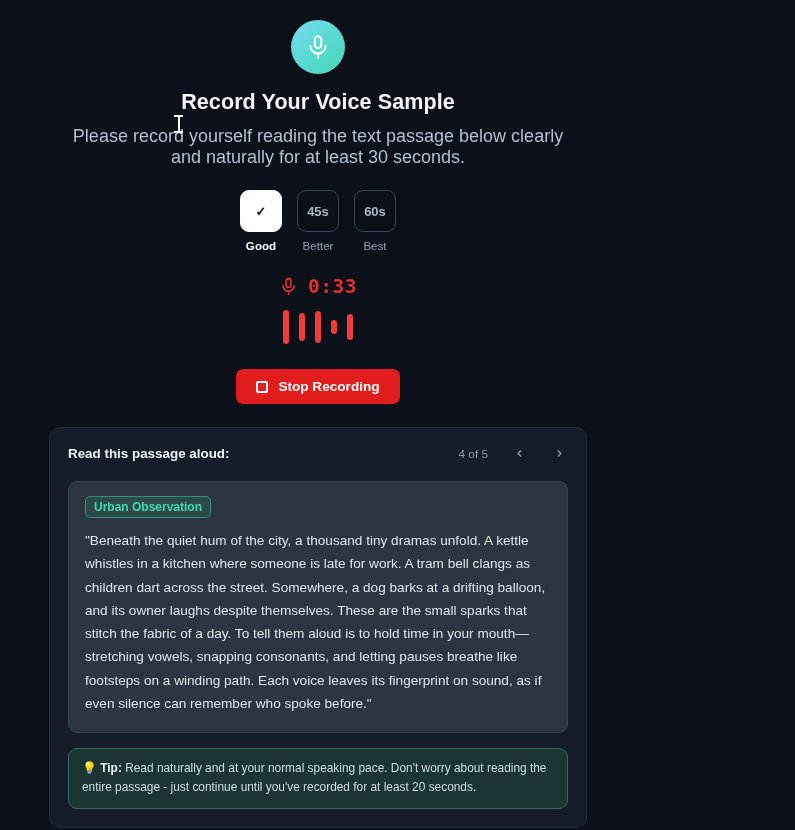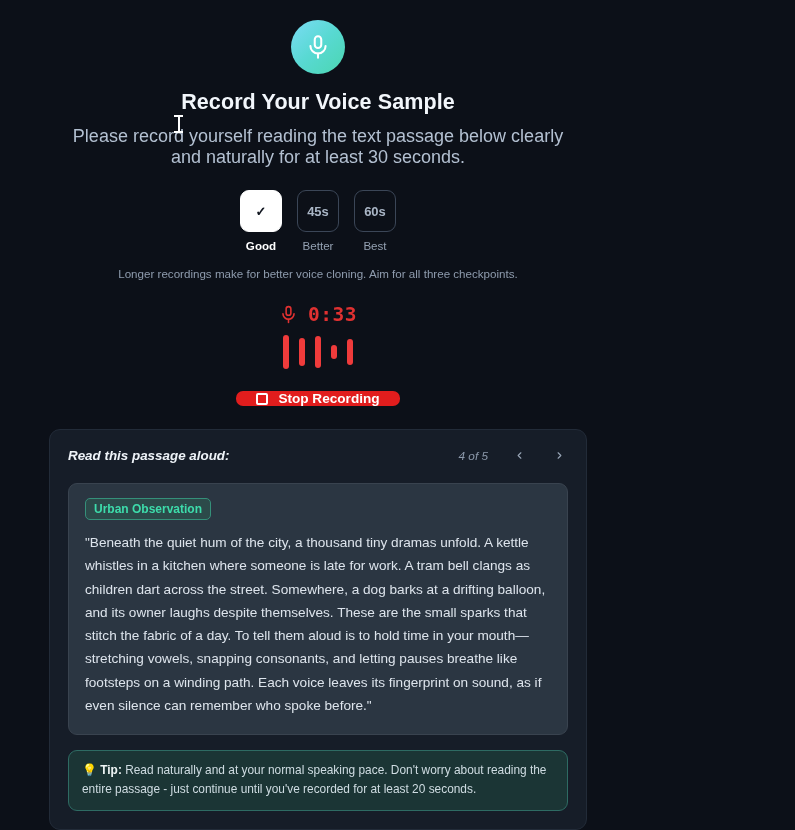--- a/index.html
+++ b/index.html
@@ -162,21 +162,20 @@
     background: #161d28;
     border: 1px solid #222b38;
     border-radius: 11px;
     padding: 17px 18px 18px 18px;
   }
   .passage-head {
     display: flex;
     align-items: center;
     justify-content: space-between;
     margin-bottom: 19px;
-    font-style: italic;
   }
   .passage-head-title {
     font-size: 13.4px;
     font-weight: bold;
     color: #eef3f8;
   }
   .passage-nav {
     display: flex;
     align-items: center;
     gap: 23px;
@@ -280,21 +279,20 @@
     <div class="checkpoint">
       <div class="cp-box todo">45s</div>
       <div class="cp-label">Better</div>
     </div>
     <div class="checkpoint">
       <div class="cp-box todo">60s</div>
       <div class="cp-label">Best</div>
     </div>
   </div>
 
-  <div class="cp-hint">Longer recordings make for better voice cloning. Aim for all three checkpoints.</div>
 
   <div class="rec-row">
     <svg width="19" height="19" viewBox="0 0 24 24" fill="none" stroke="#e03131" stroke-width="2" stroke-linecap="round" stroke-linejoin="round">
       <rect x="9" y="2" width="6" height="11" rx="3"></rect>
       <path d="M5 11a7 7 0 0 0 14 0"></path>
       <line x1="12" y1="18" x2="12" y2="22"></line>
     </svg>
     <span class="rec-time">0:33</span>
   </div>
 

